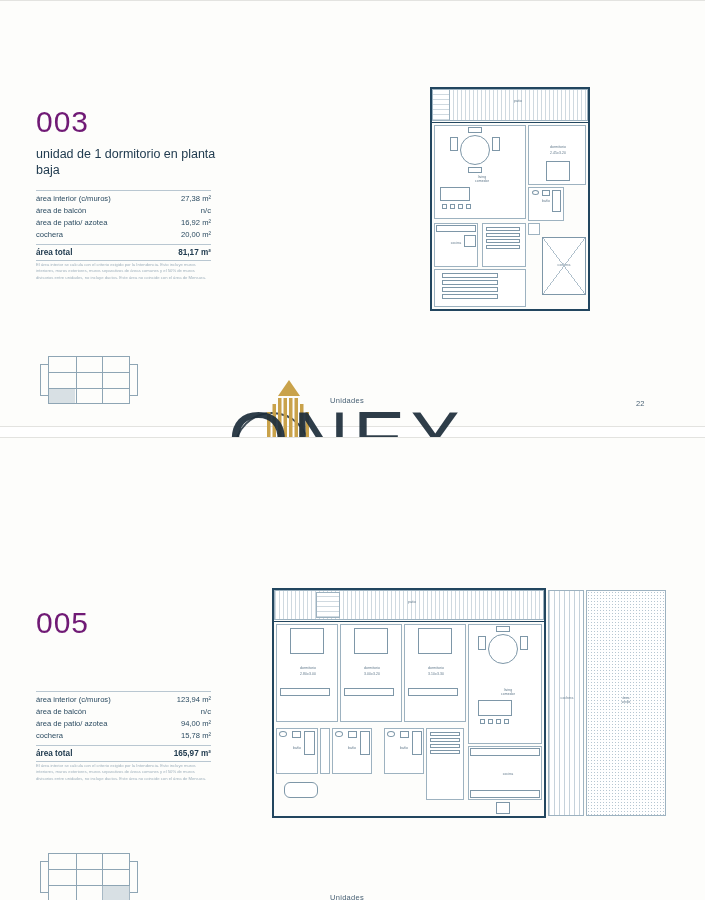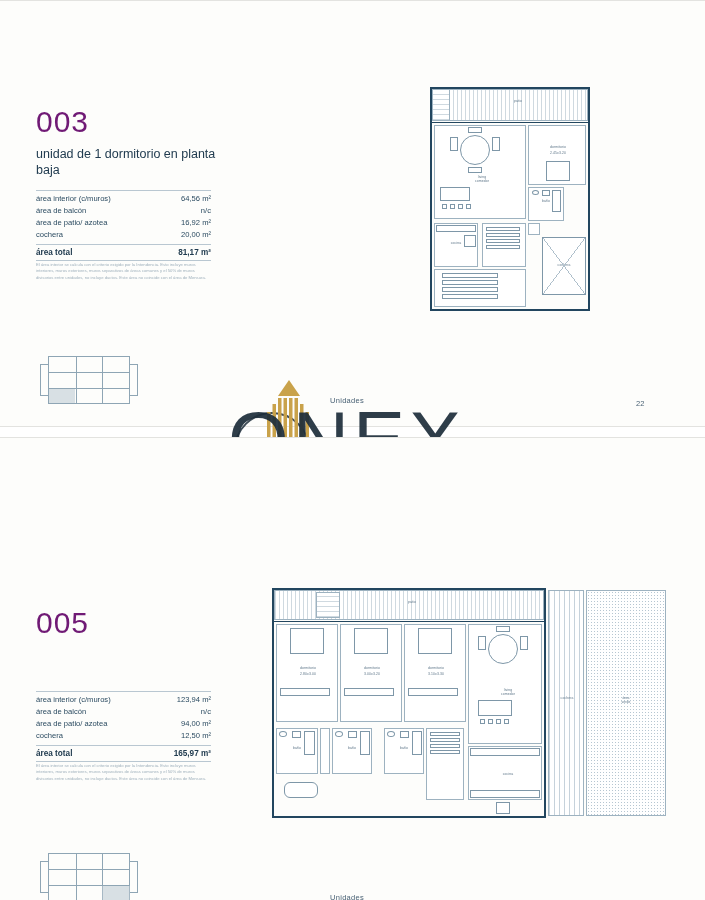--- a/index.html
+++ b/index.html
@@ -195,21 +195,21 @@
   <div class="unit-number" style="left:36px; top:104px;">003</div>
 
   <div class="unit-desc" style="left:36px; top:145px;">unidad de 1 dormitorio en planta baja</div>
 
   <div class="spec-divider" style="left:36px; top:189px;"></div>
 
   <table class="spec-table" style="left:36px; top:191px;">
     <tbody>
         <tr>
       <td>área interior (c/muros)</td>
-      <td class="val">64,56 m²</td>
+      <td class="val">27,38 m²</td>
     </tr>
     <tr>
       <td>área de balcón</td>
       <td class="val">n/c</td>
     </tr>
     <tr>
       <td>área de patio/ azotea</td>
       <td class="val">16,92 m²</td>
     </tr>
     <tr>
@@ -345,21 +345,21 @@
     <tr>
       <td>área de balcón</td>
       <td class="val">n/c</td>
     </tr>
     <tr>
       <td>área de patio/ azotea</td>
       <td class="val">94,00 m²</td>
     </tr>
     <tr>
       <td>cochera</td>
-      <td class="val">12,50 m²</td>
+      <td class="val">15,78 m²</td>
     </tr>
   </tbody>
     </table>
 
   <div class="spec-divider" style="left:36px; top:307px;"></div>
 
   <div class="total-row" style="left:36px; top:311px;">
     <span>área total</span>
     <span>165,97 m²</span>
   </div>

